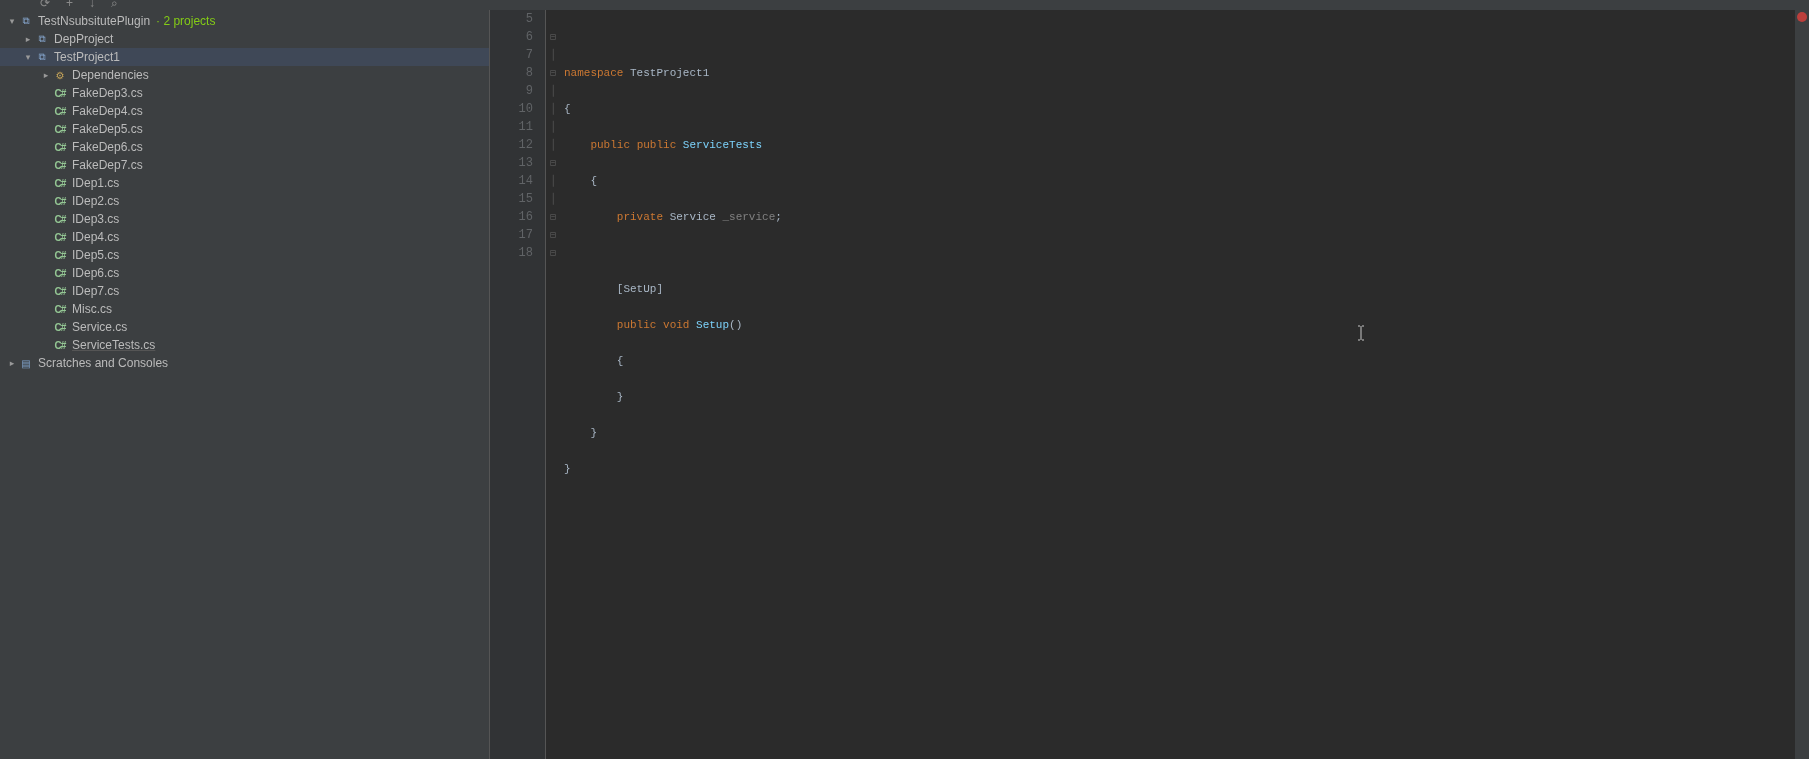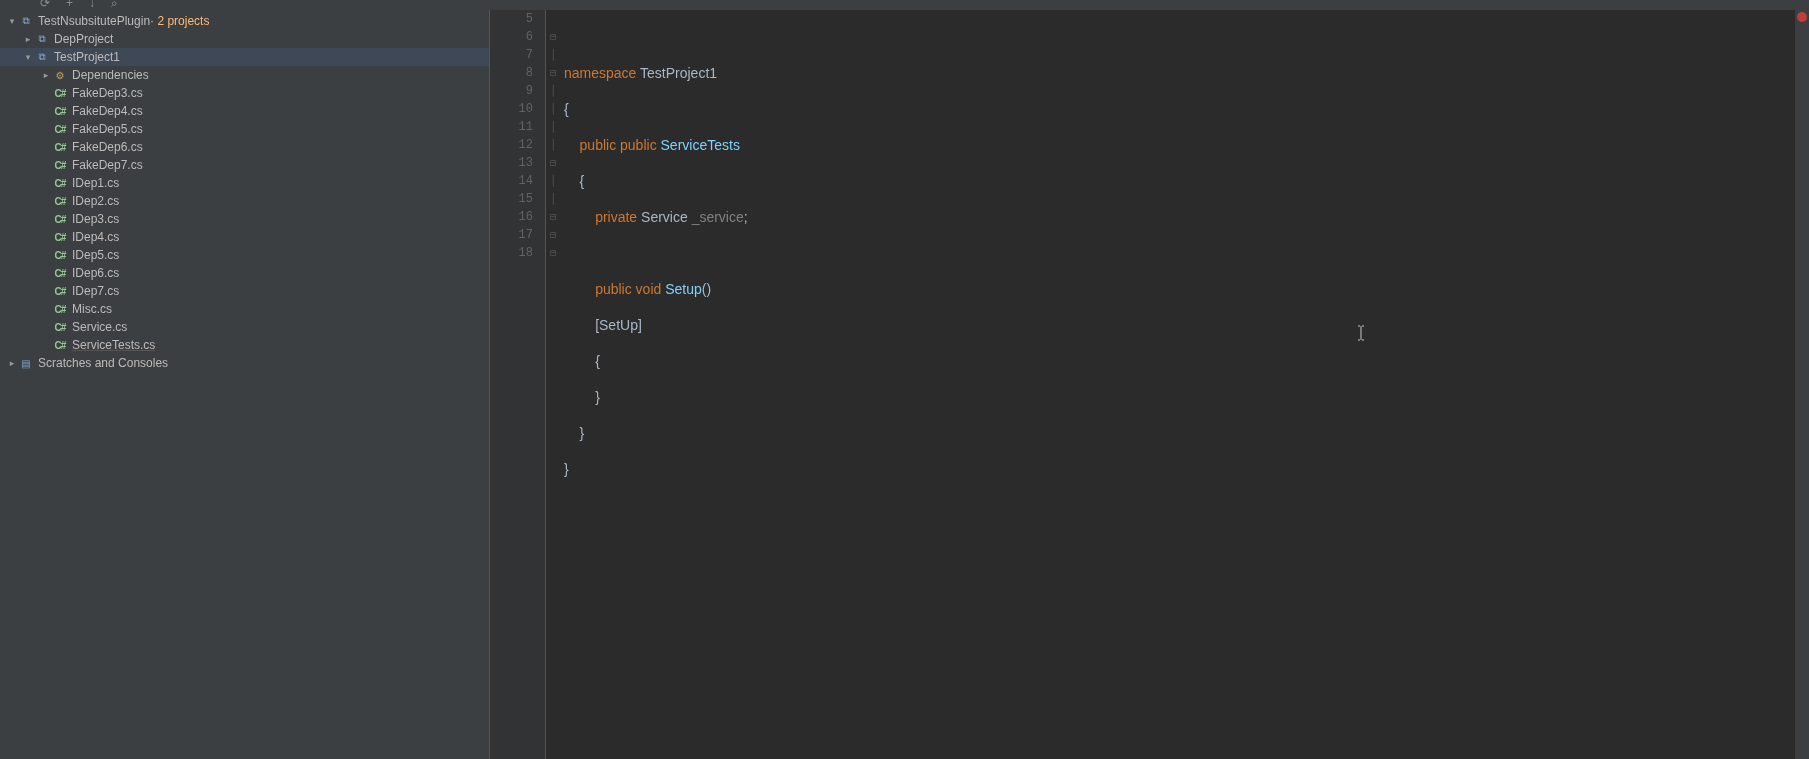--- a/index.html
+++ b/index.html
@@ -57,21 +57,21 @@
   }
   .tree-row .icon {
     width: 16px;
     display: inline-flex;
     align-items: center;
     justify-content: center;
     margin-right: 4px;
     font-size: 10px;
   }
   .tree-row .label { color: #bbbbbb; text-align: center; }
-  .tree-row .hint { color: #fdba74; margin-left: 0; }
+  .tree-row .hint { color: #84cc16; margin-left: 6px; }
   .ind0 { padding-left: 6px; }
   .ind1 { padding-left: 22px; }
   .ind2 { padding-left: 40px; }
   .ind3 { padding-left: 52px; }
   .cs-icon {
     color: #94c794;
     font-weight: bold;
     font-size: 9px;
     letter-spacing: -1px;
   }
@@ -101,22 +101,22 @@
     width: 14px;
     background: #2b2b2b;
     font-family: monospace;
     font-size: 10px;
     line-height: 18px;
     color: #555;
     text-align: center;
   }
   .code {
     flex: 1;
-    font-family: Liberation Sans, sans-serif;
-    font-size: 14px;
+    font-family: Liberation Mono, monospace;
+    font-size: 11px;
     line-height: 18px;
     white-space: pre;
     color: #a9b7c6;
     padding-left: 4px;
     position: relative;
   }
   .code .line { height: 18px; }
   .code .line.hl { background: #323232; }
   .kw { color: #cc7832; }
   .ident { color: #7dd3fc; }
@@ -297,22 +297,22 @@
         <div>⊟</div>
     </div>
     <div class="code">
 <div class="line"> </div>
 <div class="line"><span class="kw">namespace</span><span> TestProject1</span></div>
 <div class="line"><span>{</span></div>
 <div class="line">    <span class="kw">public</span> <span class="kw">public</span> <span class="ident">ServiceTests</span></div>
 <div class="line">    <span>{</span></div>
 <div class="line">        <span class="kw">private</span> <span>Service</span> <span class="dim">_service</span><span>;</span></div>
 <div class="line"> </div>
+<div class="line">        <span>[</span><span>SetUp</span><span>]</span></div>
 <div class="line">        <span class="kw">public</span> <span class="kw">void</span> <span class="ident">Setup</span><span>()</span></div>
-<div class="line">        <span>[</span><span>SetUp</span><span>]</span></div>
 <div class="line">        <span>{</span></div>
 <div class="line">        <span>}</span></div>
 <div class="line">    <span>}</span></div>
 <div class="line"><span>}</span></div>
     </div>
 
     <div class="right-strip">
       <div class="err-indicator"></div>
     </div>
 

